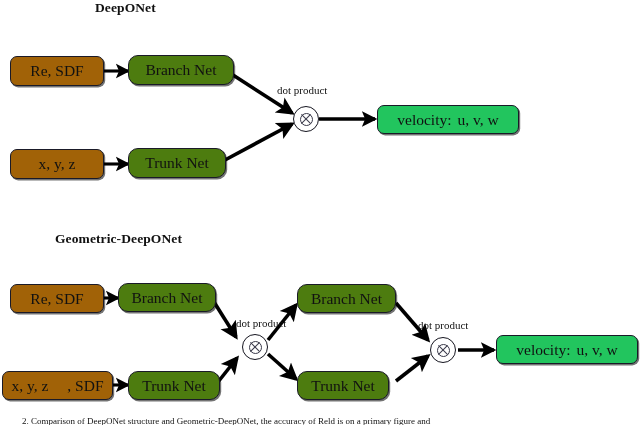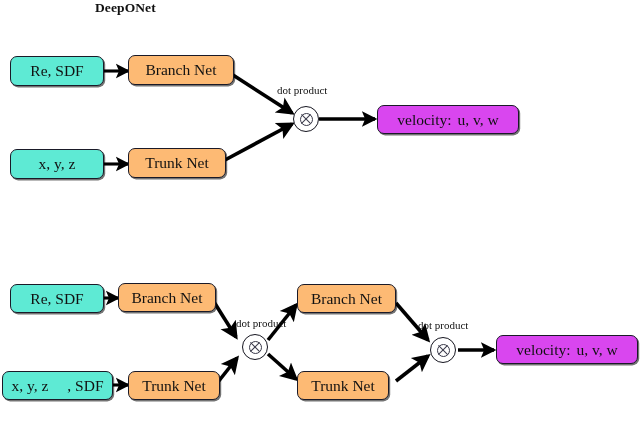--- a/index.html
+++ b/index.html
@@ -47,27 +47,28 @@
     align-items: center;
     justify-content: center;
     white-space: nowrap;
     font-family: "Liberation Serif", serif;
     font-size: 15.5px;
     line-height: 1;
     color: #111;
     box-shadow: 1.2px 1.4px 0 rgba(0,0,0,0.55);
   }
   .node.input {
-    background: #5eead4;
+    background: #a16207;
   }
   .node.net {
-    background: #fdba74;
+    background: #4d7c0f;
+    border-radius: 10px;
   }
   .node.output {
-    background: #d946ef;
+    background: #22c55e;
   }
   .node .txt { padding: 0 6px; }
   .mathit {
     font-family: "Liberation Serif", serif;
   }
   .roman { font-style: normal; }
 
   .dotop {
     position: absolute;
     width: 26px;
@@ -186,20 +187,21 @@
 
   <div class="dotop" style="left:293px; top:106px;">
     <span class="glyph"></span>
   </div>
 
   <div class="node output" style="left:377px; top:105px; width:142px; height:29px;">
     <span class="txt">velocity:</span>
     <span class="mathit" style="padding-right:6px;">u, v, w</span>
   </div>
 
+  <div class="title" style="left:55px; top:231px;">Geometric-DeepONet</div>
 
   <div class="node input" style="left:10px; top:284px; width:94px; height:29px;">
     <span class="txt">Re, SDF</span>
   </div>
 
   <div class="node net" style="left:118px; top:283px; width:98px; height:29px;">
     <span class="txt">Branch Net</span>
   </div>
 
   <div class="node input" style="left:2px; top:371px; width:111px; height:29px;">
@@ -229,14 +231,15 @@
 
   <div class="dotop" style="left:430px; top:337px;">
     <span class="glyph"></span>
   </div>
 
   <div class="node output" style="left:496px; top:335px; width:142px; height:29px;">
     <span class="txt">velocity:</span>
     <span class="mathit" style="padding-right:6px;">u, v, w</span>
   </div>
 
+  <div class="caption">2. Comparison of DeepONet structure and Geometric-DeepONet, the accuracy of Reld is on a primary figure and</div>
 
 </div>
 
 </body></html>

